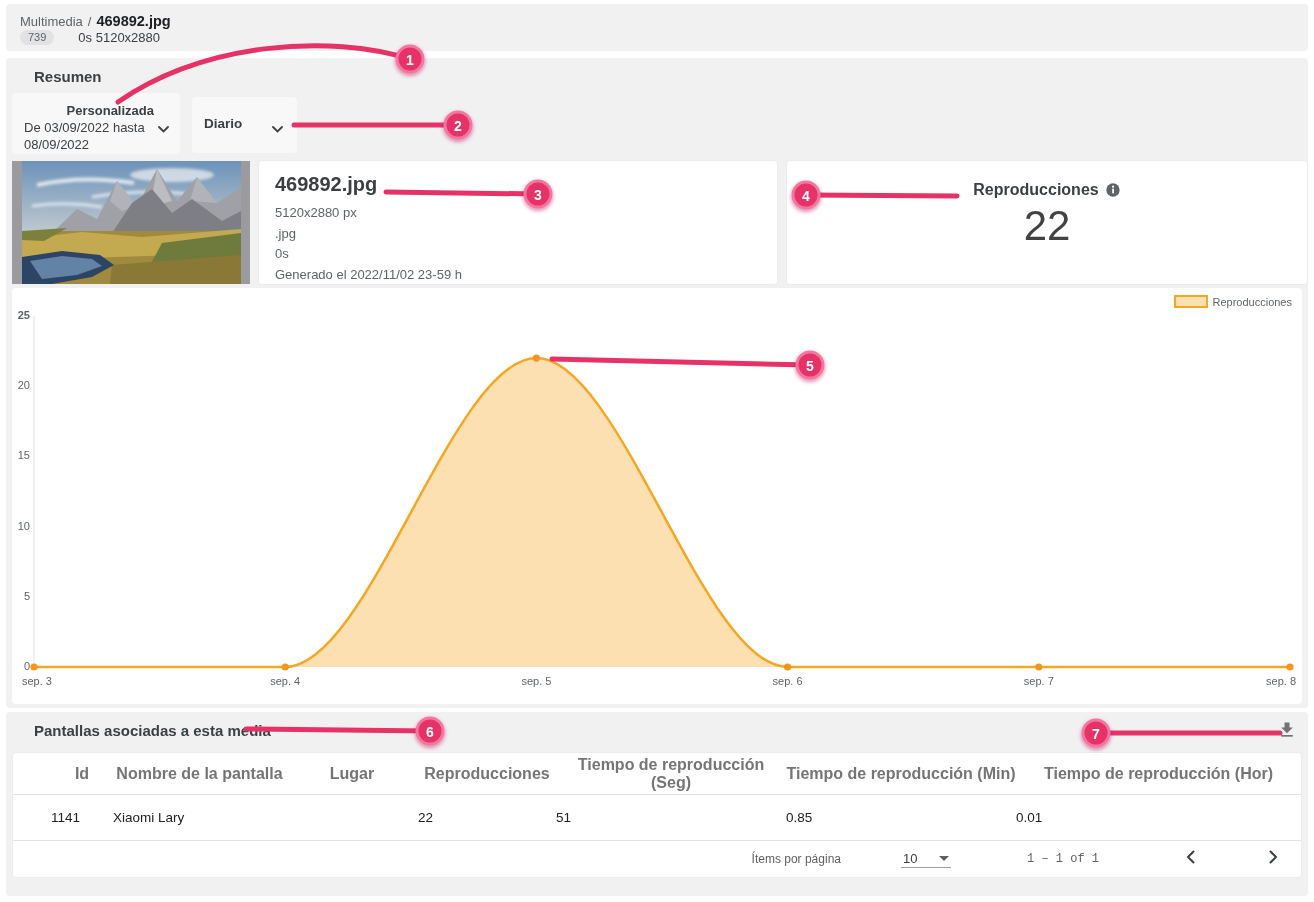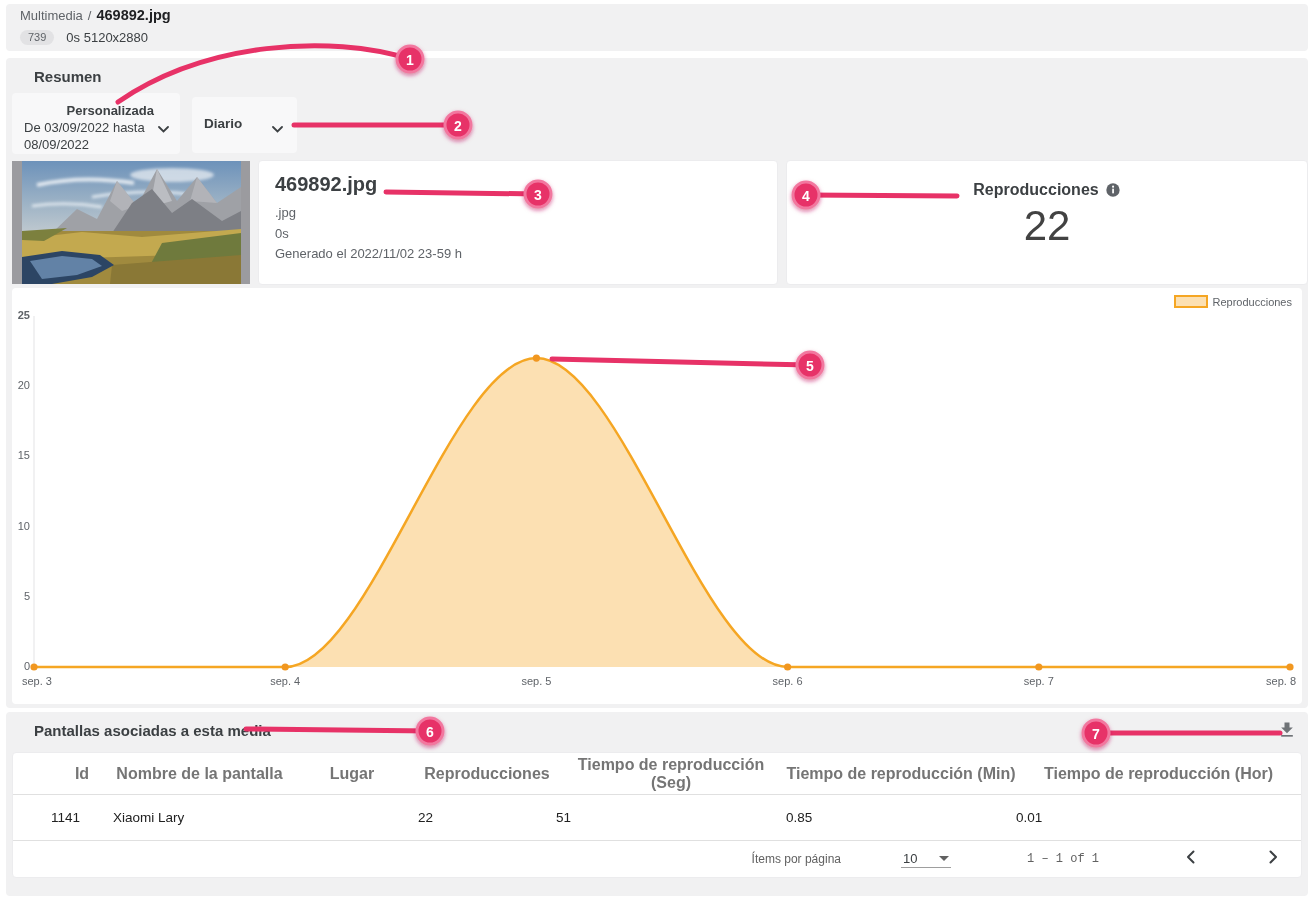--- a/index.html
+++ b/index.html
@@ -9,25 +9,25 @@
     overflow:hidden;
   }
   .panel{position:absolute;background:#f1f1f2;border-radius:4px;}
   #header-panel{left:6px;top:4px;width:1302px;height:47px;}
   #resumen-panel{left:6px;top:58px;width:1302px;height:650px;}
   #screens-panel{left:6px;top:712px;width:1302px;height:184px;}
 
   .card{position:absolute;background:#ffffff;border:1px solid #ececee;border-radius:4px;box-sizing:border-box;}
 
   
-  .crumb-row{position:absolute;left:14px;top:3px;font-size:13px;color:#5f6368;}
+  .crumb-row{position:absolute;left:14px;top:9px;font-size:13px;color:#5f6368;}
   .crumb-row .sep{margin:0 5px;}
   .crumb-current{font-size:14.5px;font-weight:bold;color:#202124;}
   .meta-row{position:absolute;left:14px;top:26px;display:flex;align-items:center;font-size:13px;color:#3c4043;}
-  .badge{background:#e2e2e4;color:#5f6368;font-size:11px;border-radius:9px;padding:2px 8px;margin-right:12px;line-height:1;}
+  .badge{background:#e2e2e4;color:#5f6368;font-size:11px;border-radius:9px;padding:2px 8px;margin-right:24px;line-height:1;}
 
   
   .section-title{position:absolute;font-size:15px;font-weight:bold;color:#3c4043;}
   #resumen-title{left:34px;top:68px;}
   .select-box{position:absolute;background:#f8f8f9;border-radius:4px;cursor:pointer;box-sizing:border-box;}
   #date-select{left:12px;top:93px;width:168px;height:61px;padding:9px 26px 9px 12px;font-size:13px;color:#3c4043;line-height:17px;}
   #date-select .sel-label{font-weight:bold;text-align:right;}
   #period-select{left:192px;top:97px;width:105px;height:56px;padding:19px 12px;font-size:13.5px;font-weight:bold;color:#3c4043;}
   .chev{position:absolute;right:11px;top:50%;margin-top:-4px;}
 
@@ -133,20 +133,21 @@
     <polygon points="140,82 219,72 219,123 118,123" fill="#6f7a3d"></polygon>
     <polygon points="0,70 45,67 22,80 0,79" fill="#7c803e"></polygon>
     <polygon points="90,104 219,94 219,123 88,123" fill="#8a7836"></polygon>
     <polygon points="0,96 40,90 78,94 92,104 70,116 30,123 0,123" fill="#2c4564"></polygon>
     <polygon points="8,100 40,95 70,98 80,105 55,114 20,118" fill="#6c8db1" opacity="0.85"></polygon>
   </svg>
 </div>
 
 <div class="card" id="media-card">
   <div id="media-title">469892.jpg</div>
+  <div class="media-line">5120x2880 px</div>
   <div class="media-line">.jpg</div>
   <div class="media-line">0s</div>
   <div class="media-line">Generado el 2022/11/02 23-59 h</div>
 </div>
 
 <div class="card" id="stats-card">
   <div id="stats-title">
     <span>Reproducciones</span>
     <svg width="16" height="16" viewBox="0 0 24 24">
       <circle cx="12" cy="12" r="10" fill="#5f6368"></circle>

